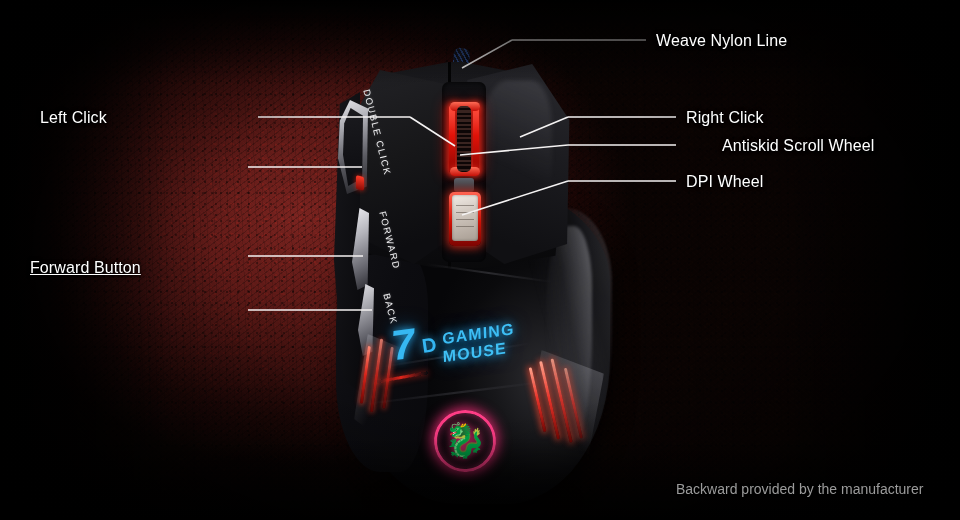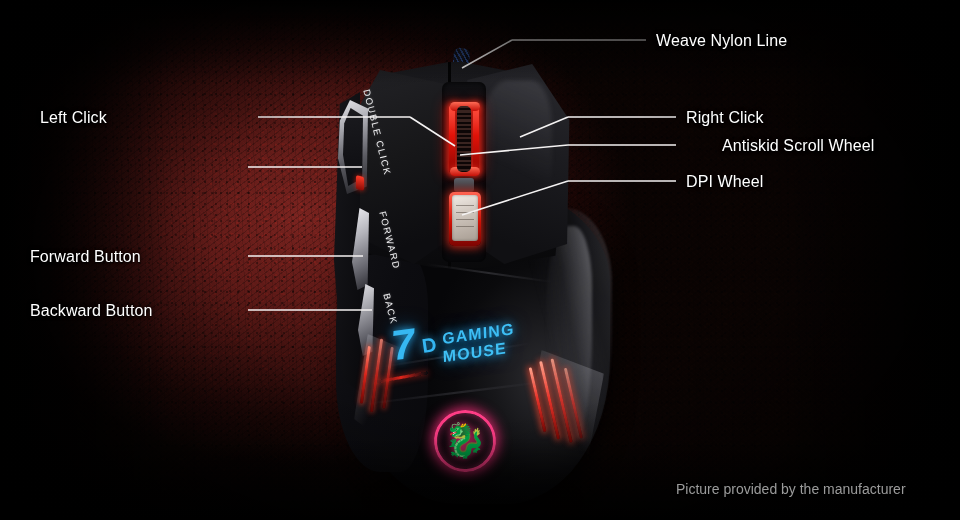--- a/index.html
+++ b/index.html
@@ -433,23 +433,22 @@
     <line x1="460" y1="155" x2="568" y2="145"></line>
     <line x1="568" y1="145" x2="676" y2="145"></line>
 
     <line x1="462" y1="215" x2="568" y2="181"></line>
     <line x1="568" y1="181" x2="676" y2="181"></line>
   </svg>
 
   <div class="vignette"></div>
 
   <div class="label rt" style="left:40px;  top:110px; width:210px;">Left Click</div>
-  <div class="label rt" style="left:30px;  top:249px; width:210px;">Forward Button</div>
-  <div class="label rt" style="left:30px;  top:303px; width:210px;">Backward Button</div>
+  <div class="label rt" style="left:30px;  top:260px; width:210px;text-decoration:underline;">Forward Button</div>
 
   <div class="label" style="left:656px; top:33px;">Weave Nylon Line</div>
   <div class="label" style="left:686px; top:110px;">Right Click</div>
   <div class="label" style="left:686px; top:138px;margin-left:36px;">Antiskid Scroll Wheel</div>
   <div class="label" style="left:686px; top:174px;">DPI Wheel</div>
 
-  <div class="credit" style="left:676px; top:481px;">Picture provided by the manufacturer</div>
+  <div class="credit" style="left:676px; top:481px;">Backward provided by the manufacturer</div>
 
 </div>
 
 </body></html>

